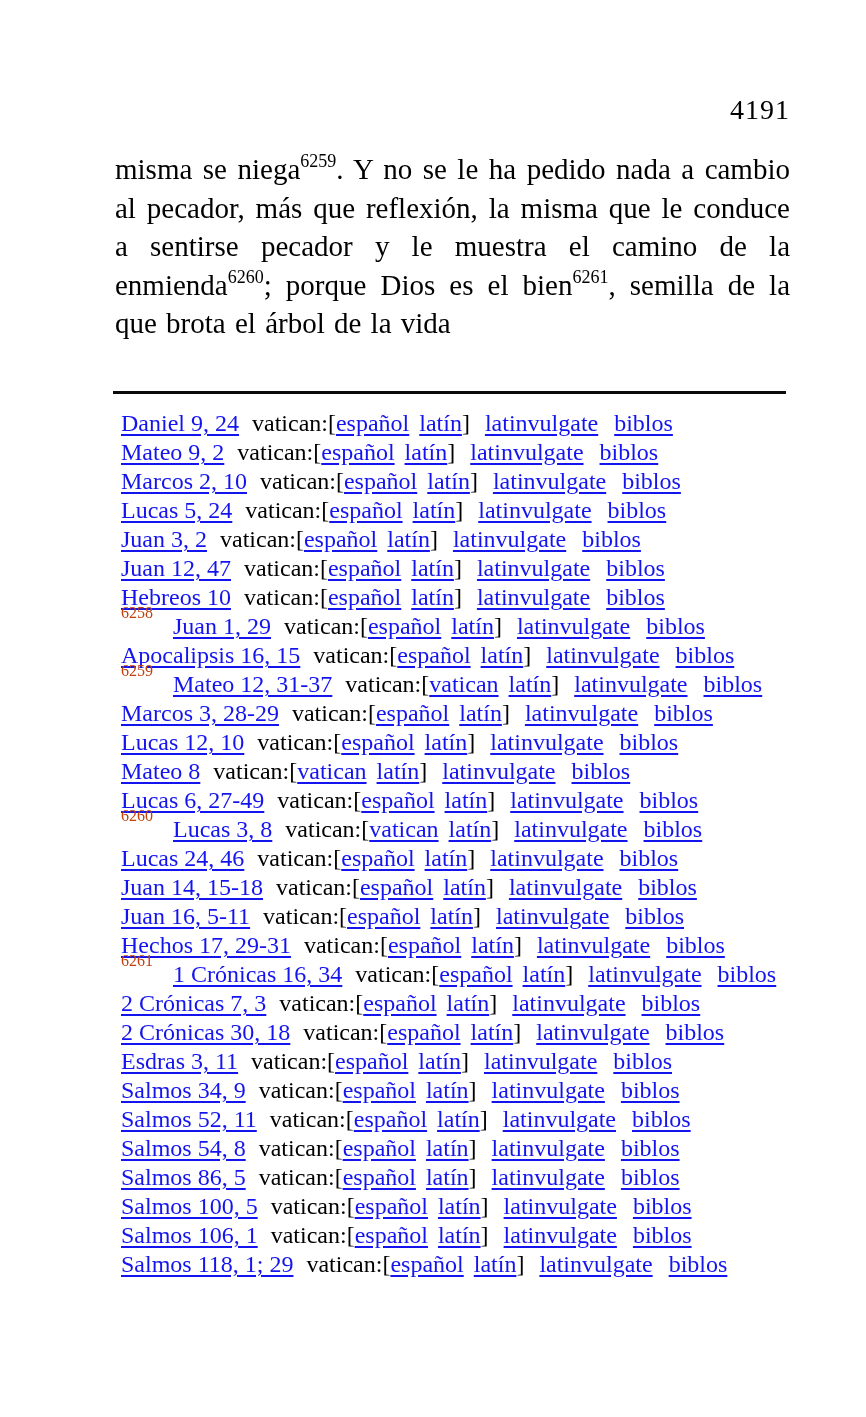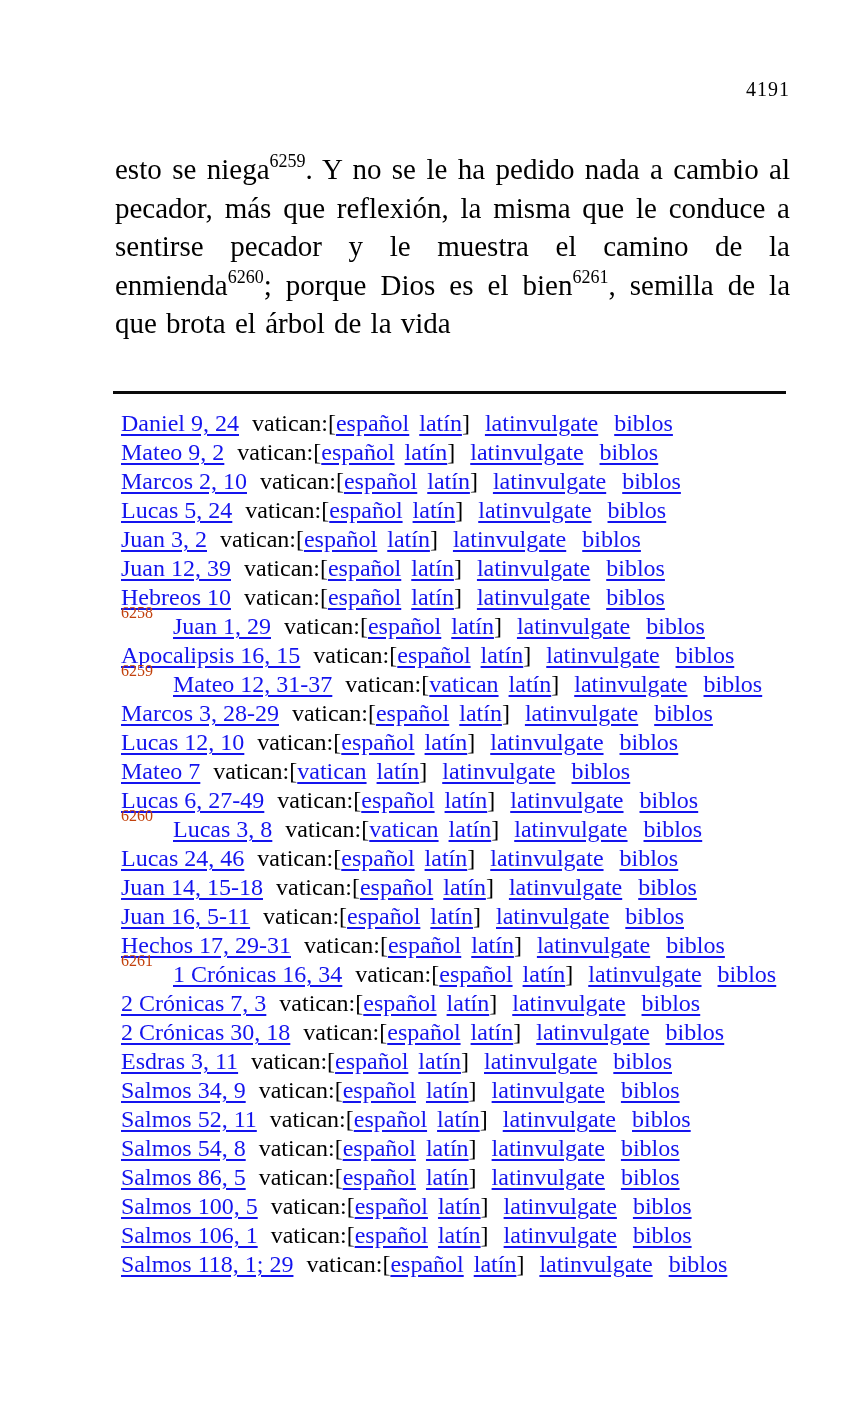--- a/index.html
+++ b/index.html
@@ -7,23 +7,23 @@
     position: relative;
     width: 866px;
     height: 1417px;
     background: #ffffff;
     font-family: "Liberation Serif", "DejaVu Serif", serif;
     color: #000000;
     overflow: hidden;
   }
   .page-number {
     position: absolute;
-    top: 78px;
+    top: 94px;
     right: 76px;
-    font-size: 20px;
+    font-size: 28px;
     letter-spacing: 1px;
   }
   .body-text {
     position: absolute;
     top: 150px;
     left: 115px;
     width: 675px;
     margin: 0;
     font-size: 29px;
     line-height: 38.5px;
@@ -74,38 +74,38 @@
   .fn-bracket { margin-right: 15px; }
   .fn-lv { margin-right: 16px; }
 </style>
 </head>
 <body>
 
 <div class="page">
 
   <div class="page-number">4191</div>
 
-  <p class="body-text"><span>esto se niega</span><sup>6259</sup><span>. Y no se le ha pedido nada a cambio al pecador, más que reflexión, la misma que le conduce a sentirse pecador y le muestra el camino de la enmienda</span><sup>6260</sup><span>; porque Dios es el bien</span><sup>6261</sup><span>, semilla de la que brota el árbol de la vida</span></p>
+  <p class="body-text"><span>misma se niega</span><sup>6259</sup><span>. Y no se le ha pedido nada a cambio al pecador, más que reflexión, la misma que le conduce a sentirse pecador y le muestra el camino de la enmienda</span><sup>6260</sup><span>; porque Dios es el bien</span><sup>6261</sup><span>, semilla de la que brota el árbol de la vida</span></p>
 
   <div class="fn-separator"></div>
 
   <div class="footnotes">
       <div class="fn-row"><a class="link fn-ref" href="#">Daniel 9, 24</a><span class="fn-plain">vatican:[</span><a class="link fn-lang1" href="#">español</a><a class="link" href="#">latín</a><span class="fn-plain fn-bracket">]</span><a class="link fn-lv" href="#">latinvulgate</a><a class="link" href="#">biblos</a></div>
       <div class="fn-row"><a class="link fn-ref" href="#">Mateo 9, 2</a><span class="fn-plain">vatican:[</span><a class="link fn-lang1" href="#">español</a><a class="link" href="#">latín</a><span class="fn-plain fn-bracket">]</span><a class="link fn-lv" href="#">latinvulgate</a><a class="link" href="#">biblos</a></div>
       <div class="fn-row"><a class="link fn-ref" href="#">Marcos 2, 10</a><span class="fn-plain">vatican:[</span><a class="link fn-lang1" href="#">español</a><a class="link" href="#">latín</a><span class="fn-plain fn-bracket">]</span><a class="link fn-lv" href="#">latinvulgate</a><a class="link" href="#">biblos</a></div>
       <div class="fn-row"><a class="link fn-ref" href="#">Lucas 5, 24</a><span class="fn-plain">vatican:[</span><a class="link fn-lang1" href="#">español</a><a class="link" href="#">latín</a><span class="fn-plain fn-bracket">]</span><a class="link fn-lv" href="#">latinvulgate</a><a class="link" href="#">biblos</a></div>
       <div class="fn-row"><a class="link fn-ref" href="#">Juan 3, 2</a><span class="fn-plain">vatican:[</span><a class="link fn-lang1" href="#">español</a><a class="link" href="#">latín</a><span class="fn-plain fn-bracket">]</span><a class="link fn-lv" href="#">latinvulgate</a><a class="link" href="#">biblos</a></div>
-      <div class="fn-row"><a class="link fn-ref" href="#">Juan 12, 39</a><span class="fn-plain">vatican:[</span><a class="link fn-lang1" href="#">español</a><a class="link" href="#">latín</a><span class="fn-plain fn-bracket">]</span><a class="link fn-lv" href="#">latinvulgate</a><a class="link" href="#">biblos</a></div>
+      <div class="fn-row"><a class="link fn-ref" href="#">Juan 12, 47</a><span class="fn-plain">vatican:[</span><a class="link fn-lang1" href="#">español</a><a class="link" href="#">latín</a><span class="fn-plain fn-bracket">]</span><a class="link fn-lv" href="#">latinvulgate</a><a class="link" href="#">biblos</a></div>
       <div class="fn-row"><a class="link fn-ref" href="#">Hebreos 10</a><span class="fn-plain">vatican:[</span><a class="link fn-lang1" href="#">español</a><a class="link" href="#">latín</a><span class="fn-plain fn-bracket">]</span><a class="link fn-lv" href="#">latinvulgate</a><a class="link" href="#">biblos</a></div>
       <div class="fn-row"><sup class="fn-marker">6258</sup><a class="link fn-ref" href="#">Juan 1, 29</a><span class="fn-plain">vatican:[</span><a class="link fn-lang1" href="#">español</a><a class="link" href="#">latín</a><span class="fn-plain fn-bracket">]</span><a class="link fn-lv" href="#">latinvulgate</a><a class="link" href="#">biblos</a></div>
       <div class="fn-row"><a class="link fn-ref" href="#">Apocalipsis 16, 15</a><span class="fn-plain">vatican:[</span><a class="link fn-lang1" href="#">español</a><a class="link" href="#">latín</a><span class="fn-plain fn-bracket">]</span><a class="link fn-lv" href="#">latinvulgate</a><a class="link" href="#">biblos</a></div>
       <div class="fn-row"><sup class="fn-marker">6259</sup><a class="link fn-ref" href="#">Mateo 12, 31-37</a><span class="fn-plain">vatican:[</span><a class="link fn-lang1" href="#">vatican</a><a class="link" href="#">latín</a><span class="fn-plain fn-bracket">]</span><a class="link fn-lv" href="#">latinvulgate</a><a class="link" href="#">biblos</a></div>
       <div class="fn-row"><a class="link fn-ref" href="#">Marcos 3, 28-29</a><span class="fn-plain">vatican:[</span><a class="link fn-lang1" href="#">español</a><a class="link" href="#">latín</a><span class="fn-plain fn-bracket">]</span><a class="link fn-lv" href="#">latinvulgate</a><a class="link" href="#">biblos</a></div>
       <div class="fn-row"><a class="link fn-ref" href="#">Lucas 12, 10</a><span class="fn-plain">vatican:[</span><a class="link fn-lang1" href="#">español</a><a class="link" href="#">latín</a><span class="fn-plain fn-bracket">]</span><a class="link fn-lv" href="#">latinvulgate</a><a class="link" href="#">biblos</a></div>
-      <div class="fn-row"><a class="link fn-ref" href="#">Mateo 7</a><span class="fn-plain">vatican:[</span><a class="link fn-lang1" href="#">vatican</a><a class="link" href="#">latín</a><span class="fn-plain fn-bracket">]</span><a class="link fn-lv" href="#">latinvulgate</a><a class="link" href="#">biblos</a></div>
+      <div class="fn-row"><a class="link fn-ref" href="#">Mateo 8</a><span class="fn-plain">vatican:[</span><a class="link fn-lang1" href="#">vatican</a><a class="link" href="#">latín</a><span class="fn-plain fn-bracket">]</span><a class="link fn-lv" href="#">latinvulgate</a><a class="link" href="#">biblos</a></div>
       <div class="fn-row"><a class="link fn-ref" href="#">Lucas 6, 27-49</a><span class="fn-plain">vatican:[</span><a class="link fn-lang1" href="#">español</a><a class="link" href="#">latín</a><span class="fn-plain fn-bracket">]</span><a class="link fn-lv" href="#">latinvulgate</a><a class="link" href="#">biblos</a></div>
       <div class="fn-row"><sup class="fn-marker">6260</sup><a class="link fn-ref" href="#">Lucas 3, 8</a><span class="fn-plain">vatican:[</span><a class="link fn-lang1" href="#">vatican</a><a class="link" href="#">latín</a><span class="fn-plain fn-bracket">]</span><a class="link fn-lv" href="#">latinvulgate</a><a class="link" href="#">biblos</a></div>
       <div class="fn-row"><a class="link fn-ref" href="#">Lucas 24, 46</a><span class="fn-plain">vatican:[</span><a class="link fn-lang1" href="#">español</a><a class="link" href="#">latín</a><span class="fn-plain fn-bracket">]</span><a class="link fn-lv" href="#">latinvulgate</a><a class="link" href="#">biblos</a></div>
       <div class="fn-row"><a class="link fn-ref" href="#">Juan 14, 15-18</a><span class="fn-plain">vatican:[</span><a class="link fn-lang1" href="#">español</a><a class="link" href="#">latín</a><span class="fn-plain fn-bracket">]</span><a class="link fn-lv" href="#">latinvulgate</a><a class="link" href="#">biblos</a></div>
       <div class="fn-row"><a class="link fn-ref" href="#">Juan 16, 5-11</a><span class="fn-plain">vatican:[</span><a class="link fn-lang1" href="#">español</a><a class="link" href="#">latín</a><span class="fn-plain fn-bracket">]</span><a class="link fn-lv" href="#">latinvulgate</a><a class="link" href="#">biblos</a></div>
       <div class="fn-row"><a class="link fn-ref" href="#">Hechos 17, 29-31</a><span class="fn-plain">vatican:[</span><a class="link fn-lang1" href="#">español</a><a class="link" href="#">latín</a><span class="fn-plain fn-bracket">]</span><a class="link fn-lv" href="#">latinvulgate</a><a class="link" href="#">biblos</a></div>
       <div class="fn-row"><sup class="fn-marker">6261</sup><a class="link fn-ref" href="#">1 Crónicas 16, 34</a><span class="fn-plain">vatican:[</span><a class="link fn-lang1" href="#">español</a><a class="link" href="#">latín</a><span class="fn-plain fn-bracket">]</span><a class="link fn-lv" href="#">latinvulgate</a><a class="link" href="#">biblos</a></div>
       <div class="fn-row"><a class="link fn-ref" href="#">2 Crónicas 7, 3</a><span class="fn-plain">vatican:[</span><a class="link fn-lang1" href="#">español</a><a class="link" href="#">latín</a><span class="fn-plain fn-bracket">]</span><a class="link fn-lv" href="#">latinvulgate</a><a class="link" href="#">biblos</a></div>
       <div class="fn-row"><a class="link fn-ref" href="#">2 Crónicas 30, 18</a><span class="fn-plain">vatican:[</span><a class="link fn-lang1" href="#">español</a><a class="link" href="#">latín</a><span class="fn-plain fn-bracket">]</span><a class="link fn-lv" href="#">latinvulgate</a><a class="link" href="#">biblos</a></div>
       <div class="fn-row"><a class="link fn-ref" href="#">Esdras 3, 11</a><span class="fn-plain">vatican:[</span><a class="link fn-lang1" href="#">español</a><a class="link" href="#">latín</a><span class="fn-plain fn-bracket">]</span><a class="link fn-lv" href="#">latinvulgate</a><a class="link" href="#">biblos</a></div>

